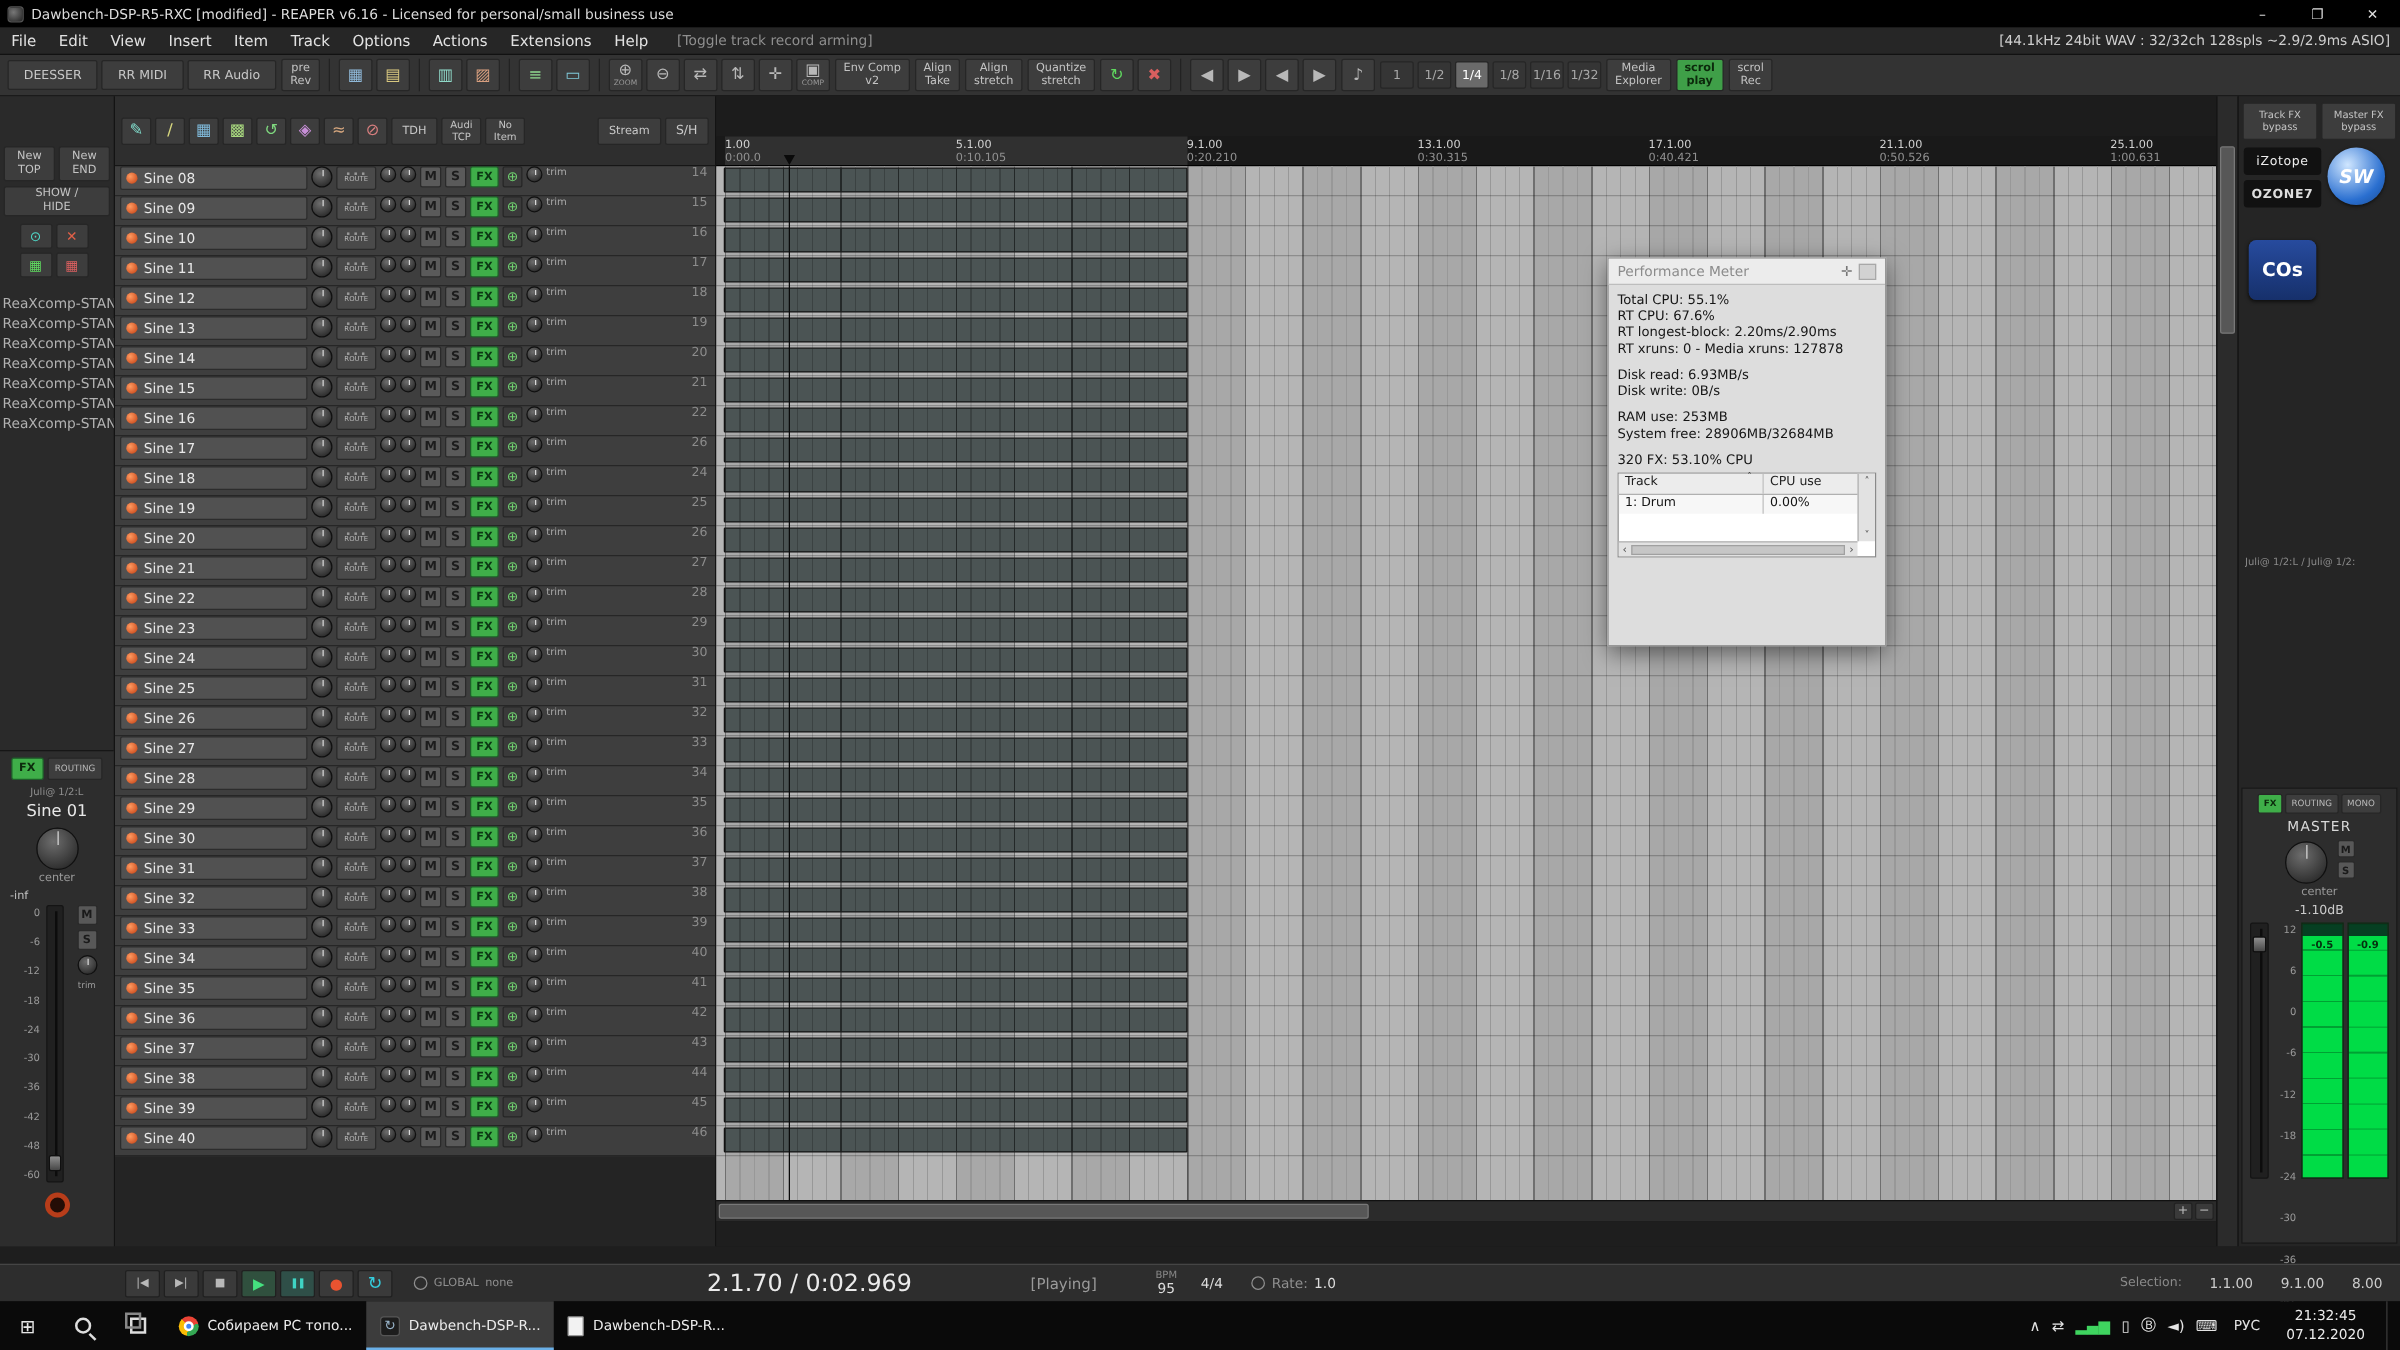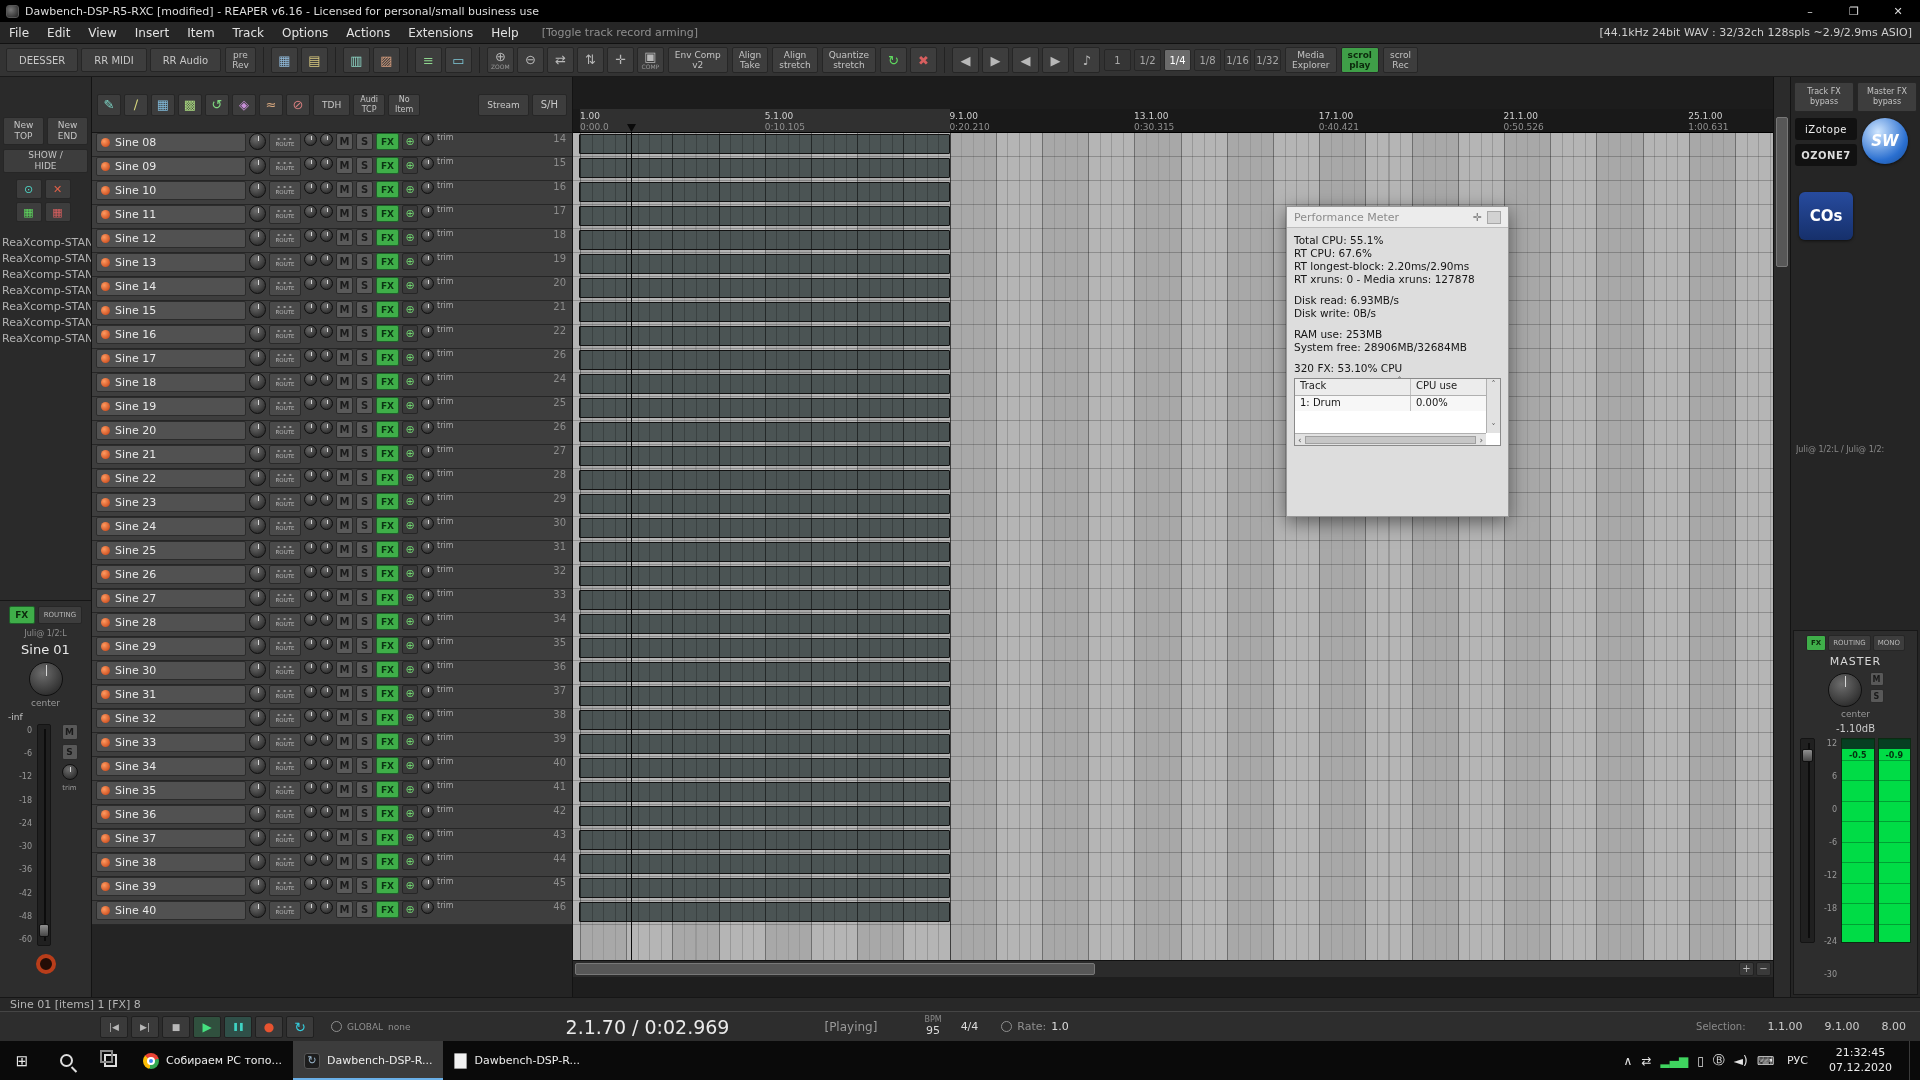--- a/index.html
+++ b/index.html
@@ -1505,23 +1505,20 @@
         <span>˅</span>
       </div>
       <div class="pt-hscroll">
         <span>‹</span>
         <span class="pt-hthumb"></span>
         <span>›</span>
       </div>
     </div>
   </div>
 
-  <div class="statusbar">
-    <span>Sine 01 [items] 1 [FX] 8</span>
-  </div>
 
   <div class="transport">
     <span class="tb-group">
 
     <button class="t-btn">
           <span>|◀</span>
         </button>
         <button class="t-btn">
           <span>▶|</span>
         </button>

